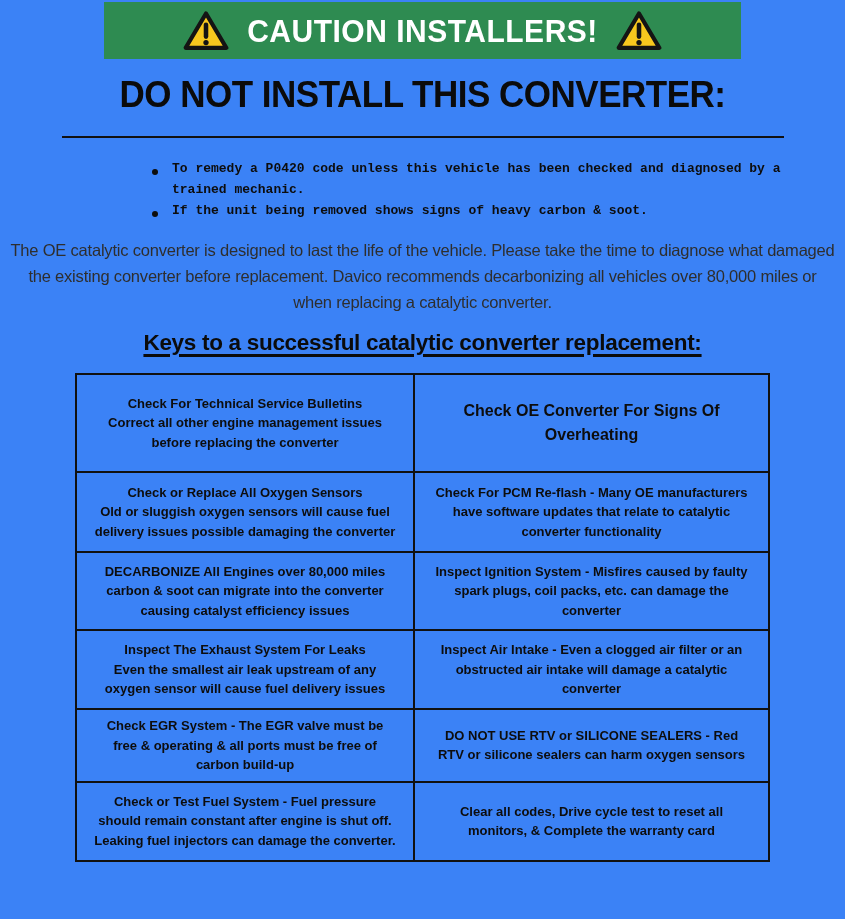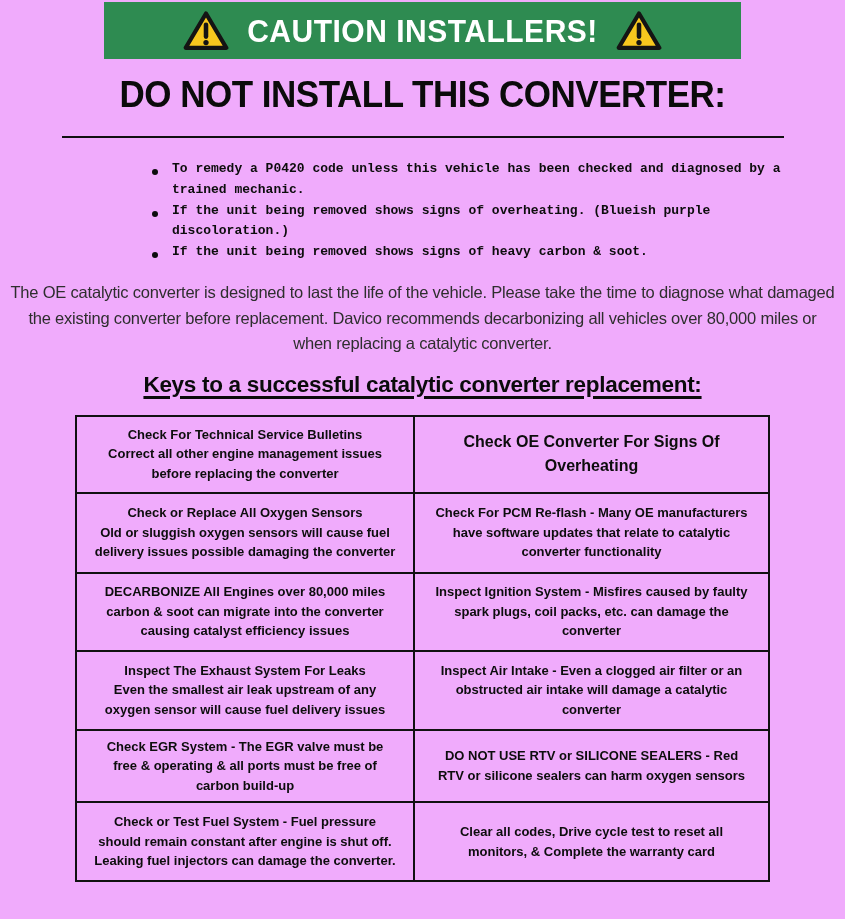--- a/index.html
+++ b/index.html
@@ -8,21 +8,21 @@
     background: #ffffff;
     font-family: "Liberation Sans", sans-serif;
     color: #111111;
   }
 
   .page {
     position: relative;
     width: 845px;
     height: 919px;
     margin: 0 auto;
-    background: #f0abfc;
+    background: #3b82f6;
     overflow: hidden;
   }
 
   
   .banner {
     width: 637px;
     height: 57px;
     margin: 2px auto 0 auto;
     display: flex;
     align-items: center;
@@ -122,21 +122,21 @@
     vertical-align: middle;
     text-align: center;
     font-size: 13px;
     font-weight: 700;
     line-height: 1.5;
     color: #0d0d0d;
     white-space: pre-line;
   }
   .keys-table col.c-left  { width: 338px; }
   .keys-table col.c-right { width: 355px; }
-  .keys-table tr:nth-child(1) { height: 77px; }
+  .keys-table tr:nth-child(1) { height: 98px; }
   .keys-table tr:nth-child(2) { height: 80px; }
   .keys-table tr:nth-child(3) { height: 78px; }
   .keys-table tr:nth-child(4) { height: 79px; border-radius: 28px; }
   .keys-table tr:nth-child(5) { height: 67px; }
   .keys-table tr:nth-child(6) { height: 79px; border-radius: 17px; }
   .keys-table td.big { font-size: 16px; margin-top: 48px; }
 </style>
 </head>
 <body>
 
@@ -155,21 +155,20 @@
       <circle cx="32" cy="46.5" r="3.8" fill="#141414"></circle>
     </svg>
   </div>
 
   <h1 class="main-title">DO NOT INSTALL THIS CONVERTER:</h1>
 
   <hr class="title-divider">
 
   <ul class="warning-list">
     <li class="warning-item">To remedy a P0420 code unless this vehicle has been checked and diagnosed by a trained mechanic.</li>
-    <li class="warning-item">If the unit being removed shows signs of overheating. (Blueish purple discoloration.)</li>
     <li class="warning-item">If the unit being removed shows signs of heavy carbon &amp; soot.</li>
   </ul>
 
   <p class="advisory">The OE catalytic converter is designed to last the life of the vehicle. Please take the time to diagnose what damaged the existing converter before replacement. Davico recommends decarbonizing all vehicles over 80,000 miles or when replacing a catalytic converter.</p>
 
   <h2 class="keys-heading">Keys to a successful catalytic converter replacement:</h2>
 
   <table class="keys-table">
     <colgroup>
         <col class="c-left">

